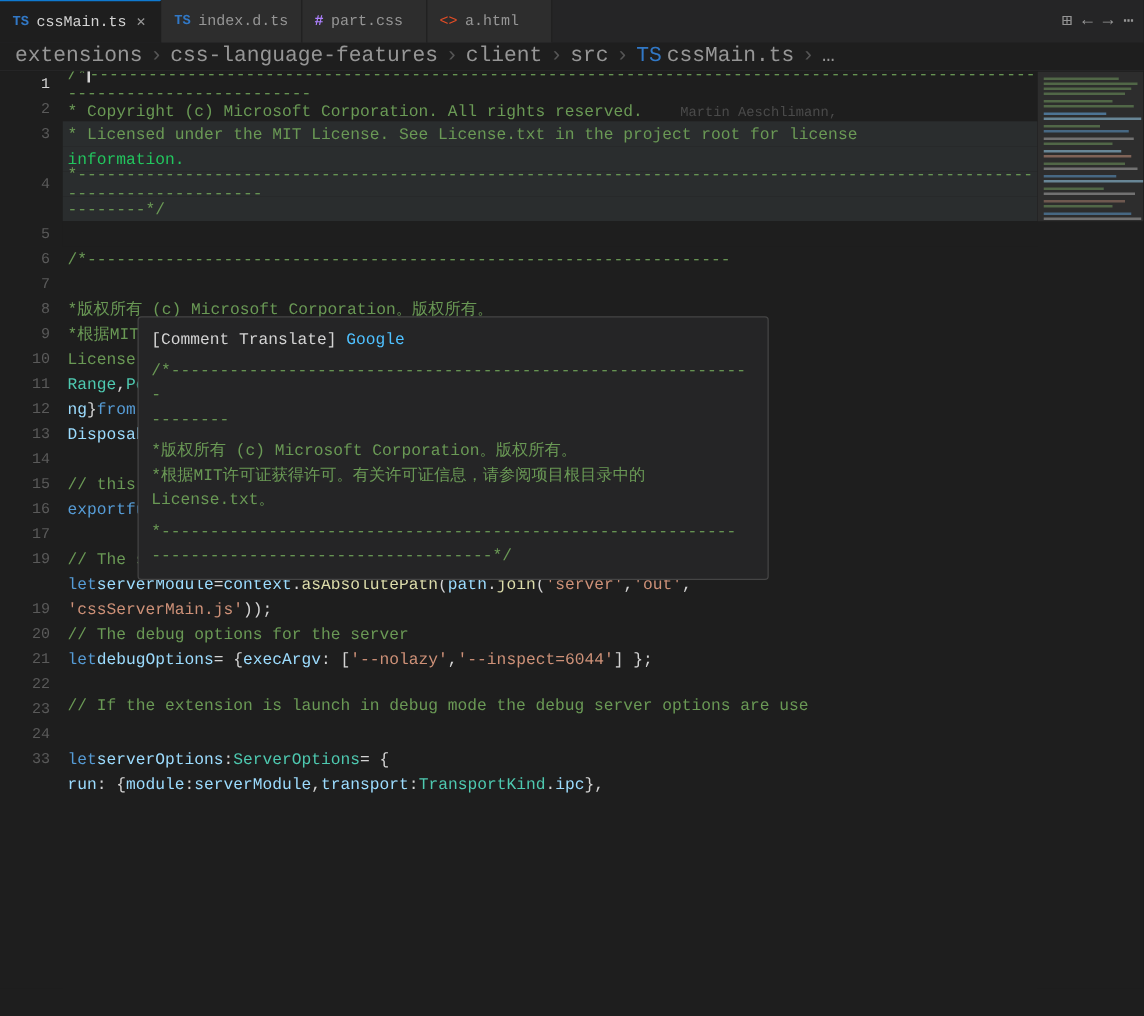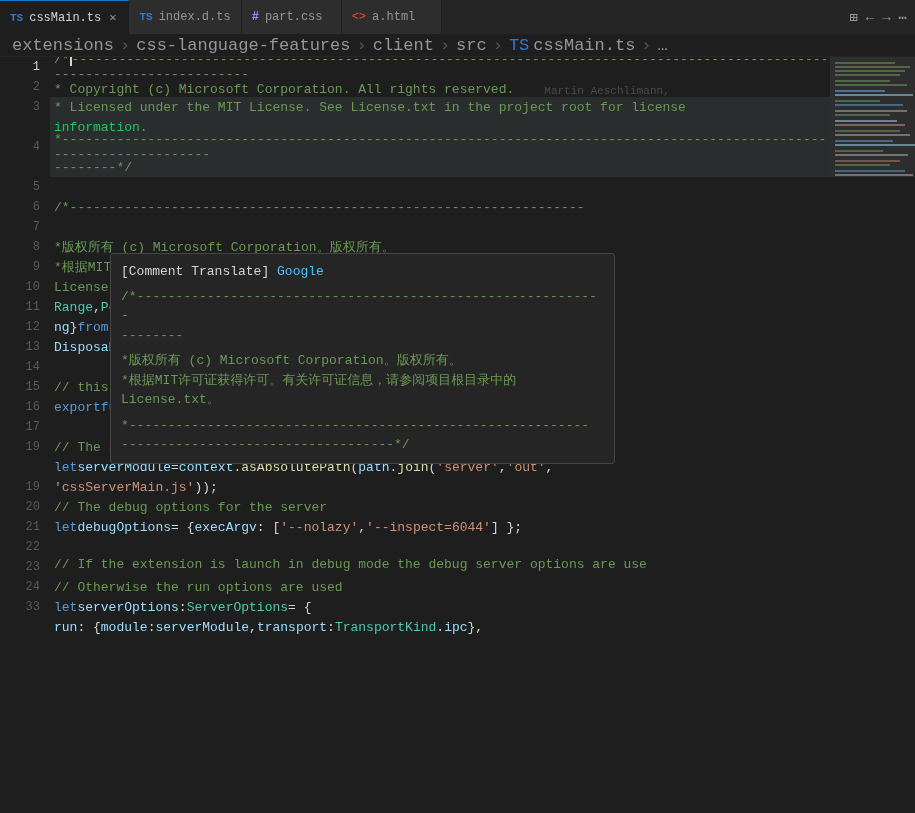--- a/index.html
+++ b/index.html
@@ -347,23 +347,20 @@
         <span style="color:#d4d4d4;">: [</span>
         <span style="color:#ce9178;">'--nolazy'</span>
         <span style="color:#d4d4d4;">, </span>
         <span style="color:#ce9178;">'--inspect=6044'</span>
         <span style="color:#d4d4d4;">] };</span>
     </div>
     <div style="position:absolute;top:480px;left:0;right:85px;height:20px;"></div>
     <div style="position:absolute;top:500px;left:0;right:85px;height:20px;display:flex;align-items:flex-start;padding-left:4px;">
       <span style="color:#6a9955;">    // If the extension is launch in debug mode the debug server options are use</span>
     </div>
-    <div style="position:absolute;top:520px;left:0;right:85px;height:20px;display:flex;align-items:center;padding-left:4px;">
-      <span style="color:#6a9955;">    // Otherwise the run options are used</span>
-    </div>
     <div style="position:absolute;top:540px;left:0;right:85px;height:20px;display:flex;align-items:center;padding-left:4px;">
       <span style="color:#d4d4d4;">    </span>
         <span style="color:#569cd6;">let</span>
         <span style="color:#d4d4d4;"> </span>
         <span style="color:#9cdcfe;">serverOptions</span>
         <span style="color:#d4d4d4;">: </span>
         <span style="color:#4ec9b0;">ServerOptions</span>
         <span style="color:#d4d4d4;"> = {</span>
     </div>
     <div style="position:absolute;top:560px;left:0;right:85px;height:20px;display:flex;align-items:center;padding-left:4px;">

